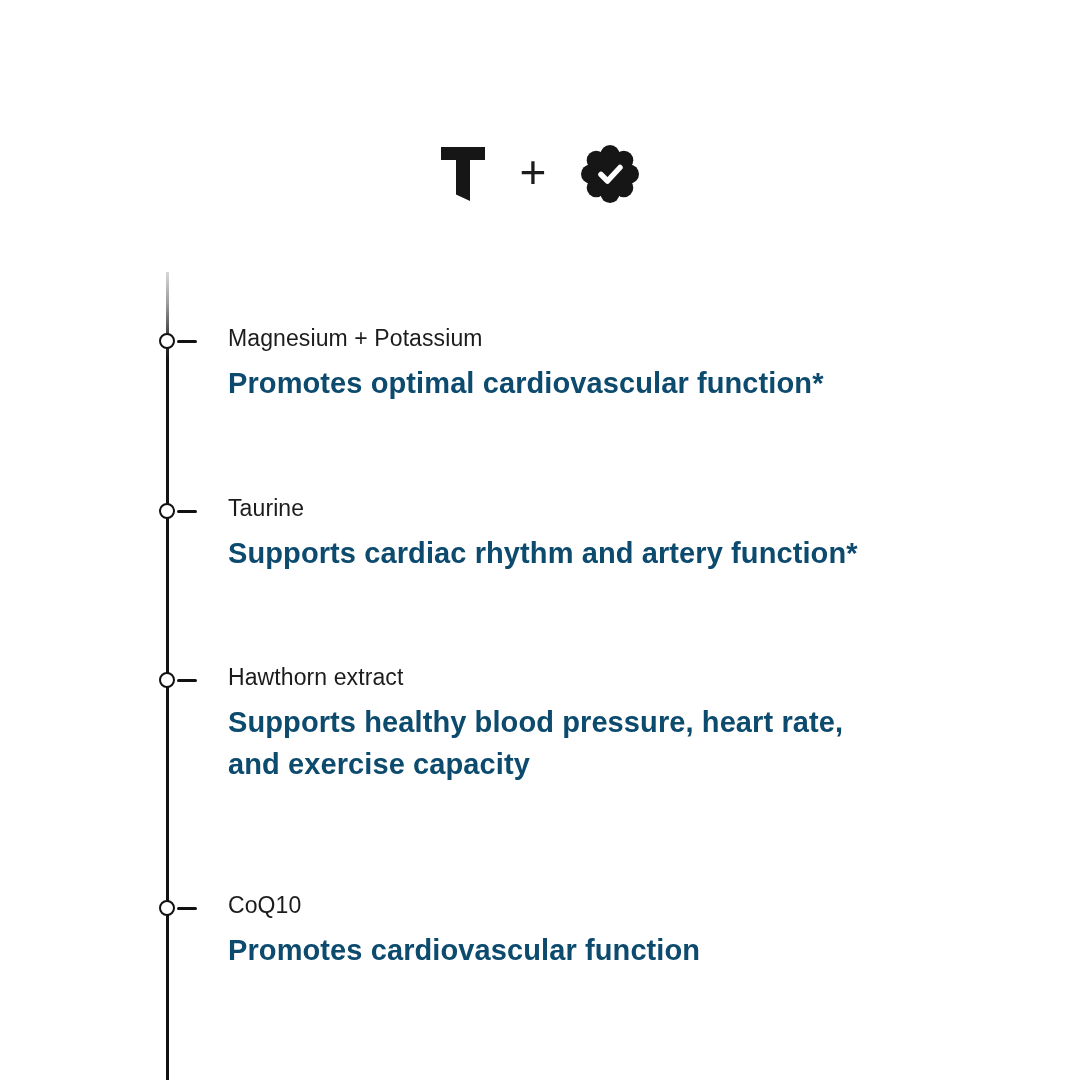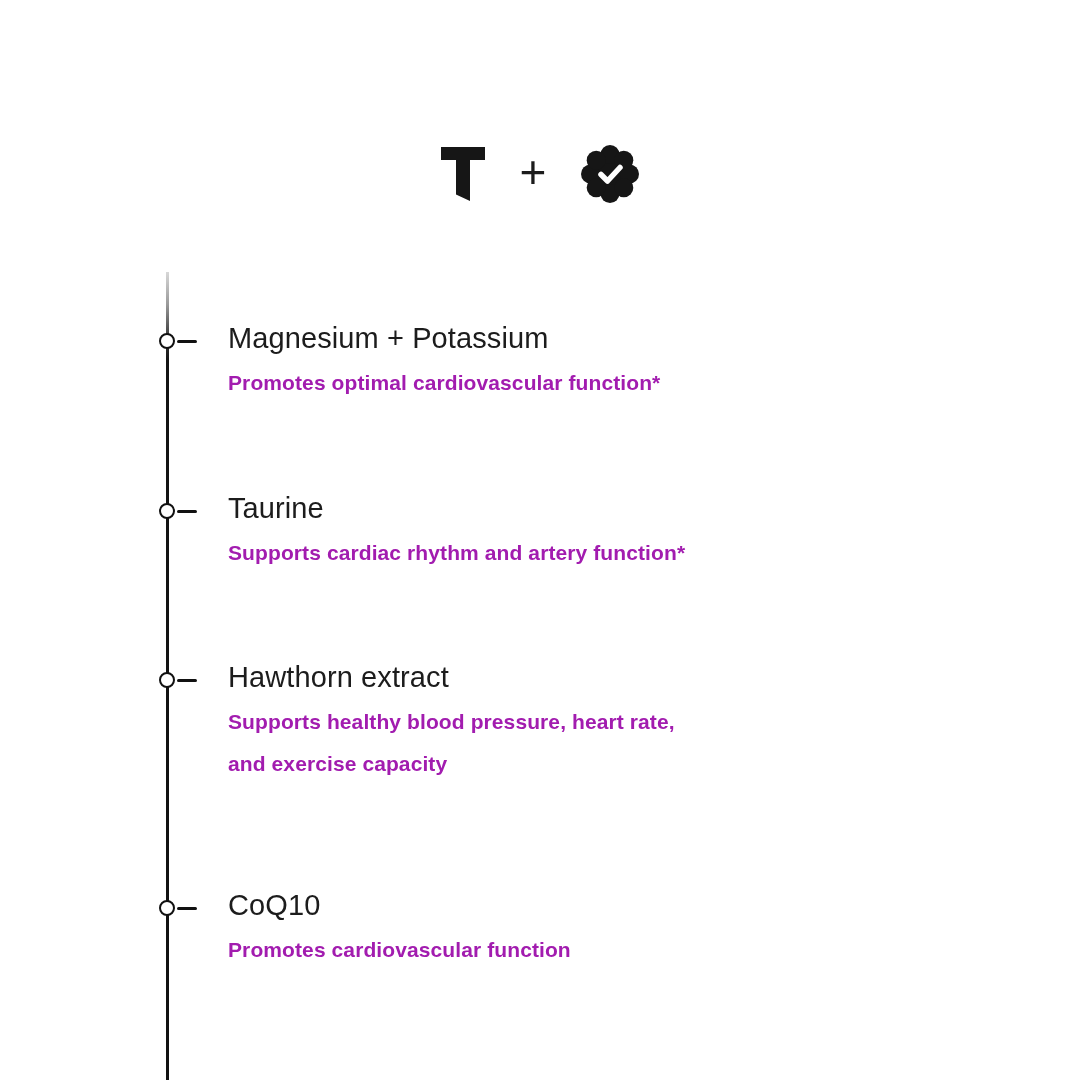--- a/index.html
+++ b/index.html
@@ -80,32 +80,32 @@
     width: 20px;
     height: 3px;
     background: #111111;
     border-radius: 1.5px;
   }
   .tl-text {
     margin-left: 228px;
     width: 700px;
   }
   .tl-name {
-    font-size: 29px;
+    font-size: 23px;
     font-weight: 400;
     line-height: 47px;
     letter-spacing: 0.1px;
     color: #1c1c1c;
   }
   .tl-benefit {
-    font-size: 21px;
+    font-size: 29px;
     font-weight: 700;
     line-height: 42px;
     letter-spacing: 0.1px;
-    color: #a21caf;
+    color: #0c4a6e;
     white-space: pre-line;
   }
 
   .pos-0 { top: 315px; }
   .pos-1 { top: 485px; }
   .pos-2 { top: 654px; }
   .pos-3 { top: 882px; }
 </style>
 </head>
 <body>

